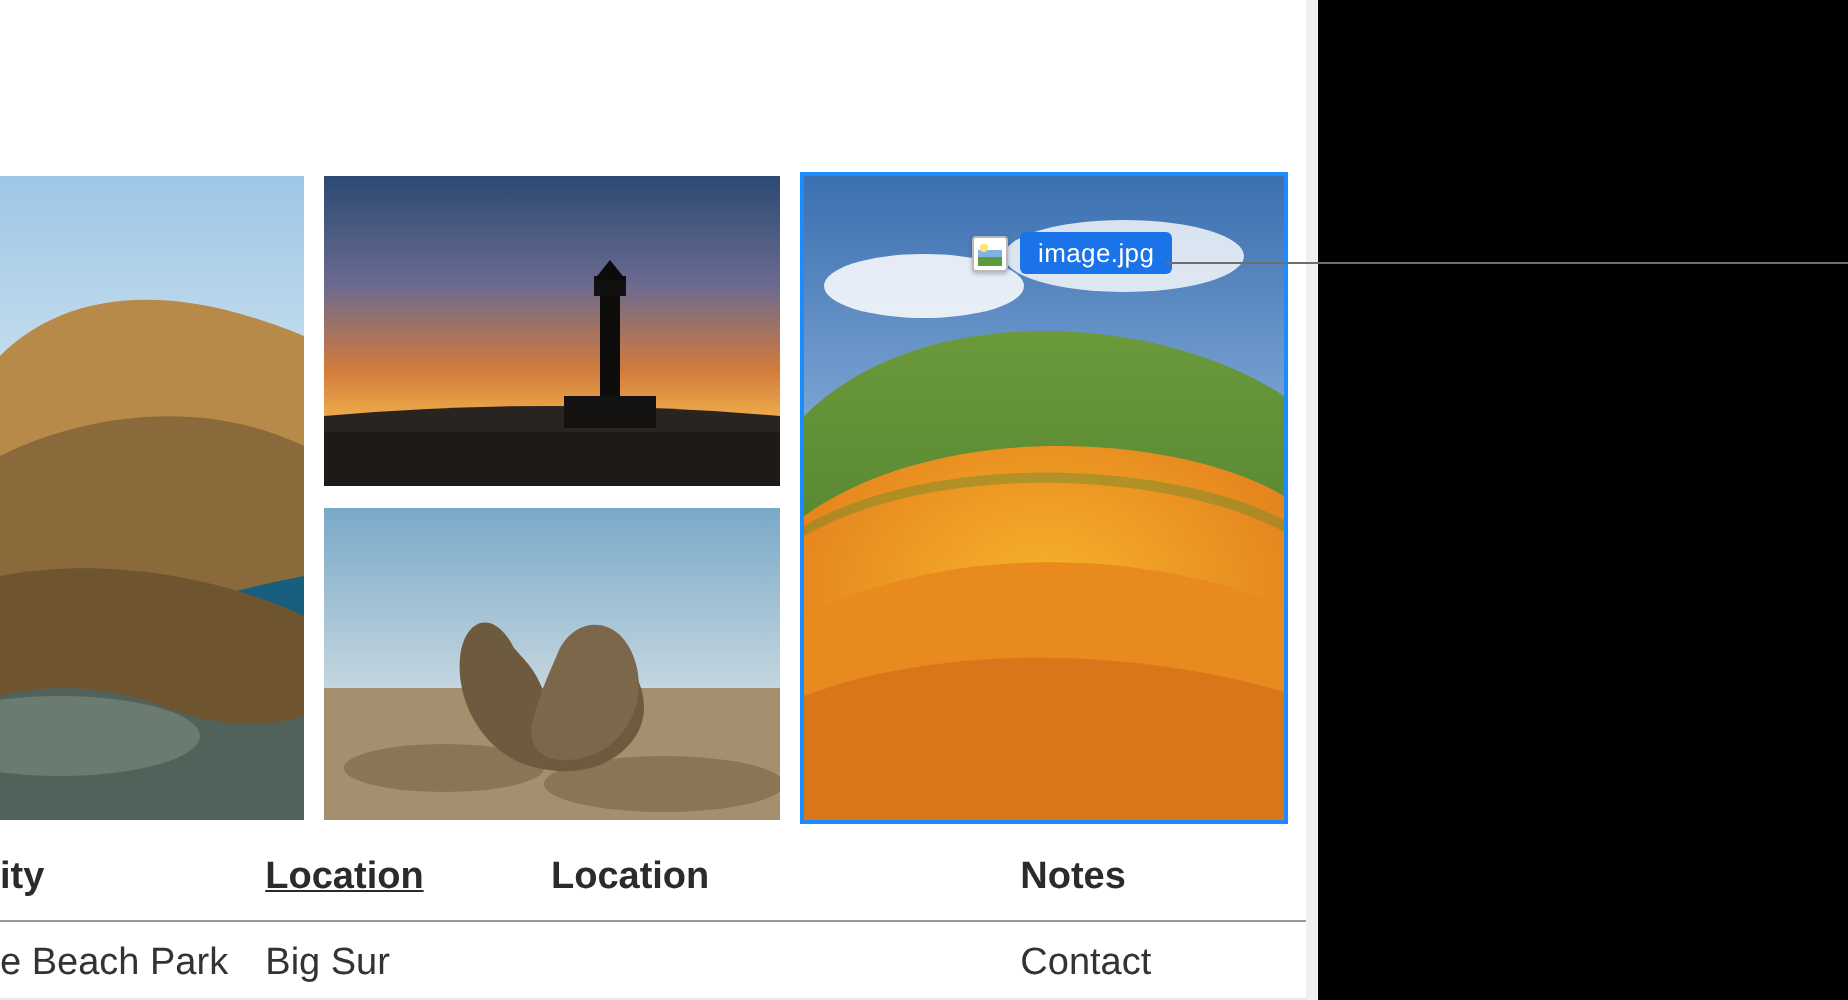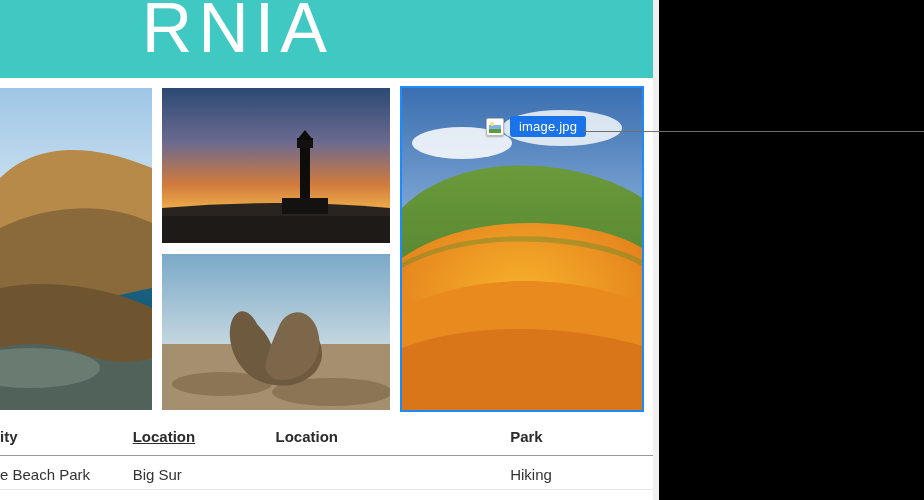--- a/index.html
+++ b/index.html
@@ -9,21 +9,21 @@
   .header-banner { position: absolute; left: 0; top: 0; width: 653px; height: 78px; background: #40c9c3; overflow: hidden; }
   .header-title { position: absolute; right: 320px; top: -12px; font-size: 70px; font-weight: 200; letter-spacing: 6px; color: #fff; white-space: nowrap; }
   .gallery { position: absolute; left: 0; top: 88px; width: 653px; height: 330px; }
   .ph { position: absolute; overflow: hidden; }
   .ph-coast { left: 0; top: 0; width: 152px; height: 322px; }
   .ph-lighthouse { left: 162px; top: 0; width: 228px; height: 155px; }
   .ph-seals { left: 162px; top: 166px; width: 228px; height: 156px; }
   .ph-poppies { left: 402px; top: 0; width: 240px; height: 322px; outline: 2px solid #1a8cff; outline-offset: 0; }
   .ph svg { width: 100%; height: 100%; display: block; }
   .table-area { position: absolute; left: 0; top: 418px; width: 653px; }
-  .tbl { width: 100%; border-collapse: collapse; font-size: 15px; }
+  .tbl { width: 100%; border-collapse: collapse; font-size: 19px; }
   .tbl th { text-align: left; font-weight: 600; color: #2b2b2b; padding: 10px 14px 10px 0; border-bottom: 1px solid #9a9a9a; }
   .tbl td { text-align: left; color: #333; padding: 10px 14px 6px 0; border-bottom: 1px solid #e9e9e9; font-weight: 400; }
   .col-activity-h { width: 130px; }
   .col-location-h { width: 140px; text-decoration: underline; }
   .col-contact-h  { width: 230px; }
   .col-notes-h    { width: 140px; }
   .drag-badge { position: absolute; left: 486px; top: 116px; display: flex; align-items: center; gap: 6px; }
   .drag-icon { width: 18px; height: 18px; background: #fff; border: 1px solid #b9b9b9; border-radius: 2px; position: relative; box-shadow: 0 1px 2px rgba(0,0,0,.25); }
   .drag-icon::before { content: ""; position: absolute; left: 2px; right: 2px; top: 6px; bottom: 2px; background: linear-gradient(180deg,#7fb2e6 0%,#7fb2e6 45%,#5b9b3e 45%,#5b9b3e 100%); }
   .drag-icon::after { content: ""; position: absolute; left: 3px; top: 3px; width: 4px; height: 4px; background: #ffe36b; border-radius: 50%; }
@@ -31,23 +31,20 @@
   .scroll-gutter { position: absolute; left: 653px; top: 0; width: 6px; height: 500px; background: #f0f0f0; }
   .callout-line { position: absolute; left: 583px; top: 131px; width: 341px; height: 1px; background: #6e6e6e; }
 </style>
 </head>
 <body>
 
 <div class="stage">
 
   <div class="doc-area">
 
-    <div class="header-banner">
-      <div class="header-title">RNIA</div>
-    </div>
 
     <div class="gallery">
 
       <div class="ph ph-coast">
         <svg viewBox="0 0 152 322" preserveAspectRatio="xMidYMid slice">
           <defs>
             <linearGradient id="sky1" x1="0" y1="0" x2="0" y2="1">
                 <stop offset="0" stop-color="#9ec6e6"></stop>
                 <stop offset="1" stop-color="#cfe3ef"></stop>
               </linearGradient>
@@ -136,29 +133,29 @@
 
     </div>
 
     <div class="table-area">
       <table class="tbl">
         <thead>
           <tr>
             <th class="col-activity-h">ity</th>
             <th class="col-location-h">Location</th>
             <th class="col-contact-h">Location</th>
-            <th class="col-notes-h">Park</th>
+            <th class="col-notes-h">Notes</th>
           </tr>
         </thead>
         <tbody>
           <tr>
             <td>e Beach Park</td>
             <td>Big Sur</td>
             <td></td>
-            <td>Hiking</td>
+            <td>Contact</td>
           </tr>
         </tbody>
       </table>
     </div>
 
     <div class="drag-badge">
       <span class="drag-icon"></span>
       <span class="drag-label">image.jpg</span>
     </div>
 

